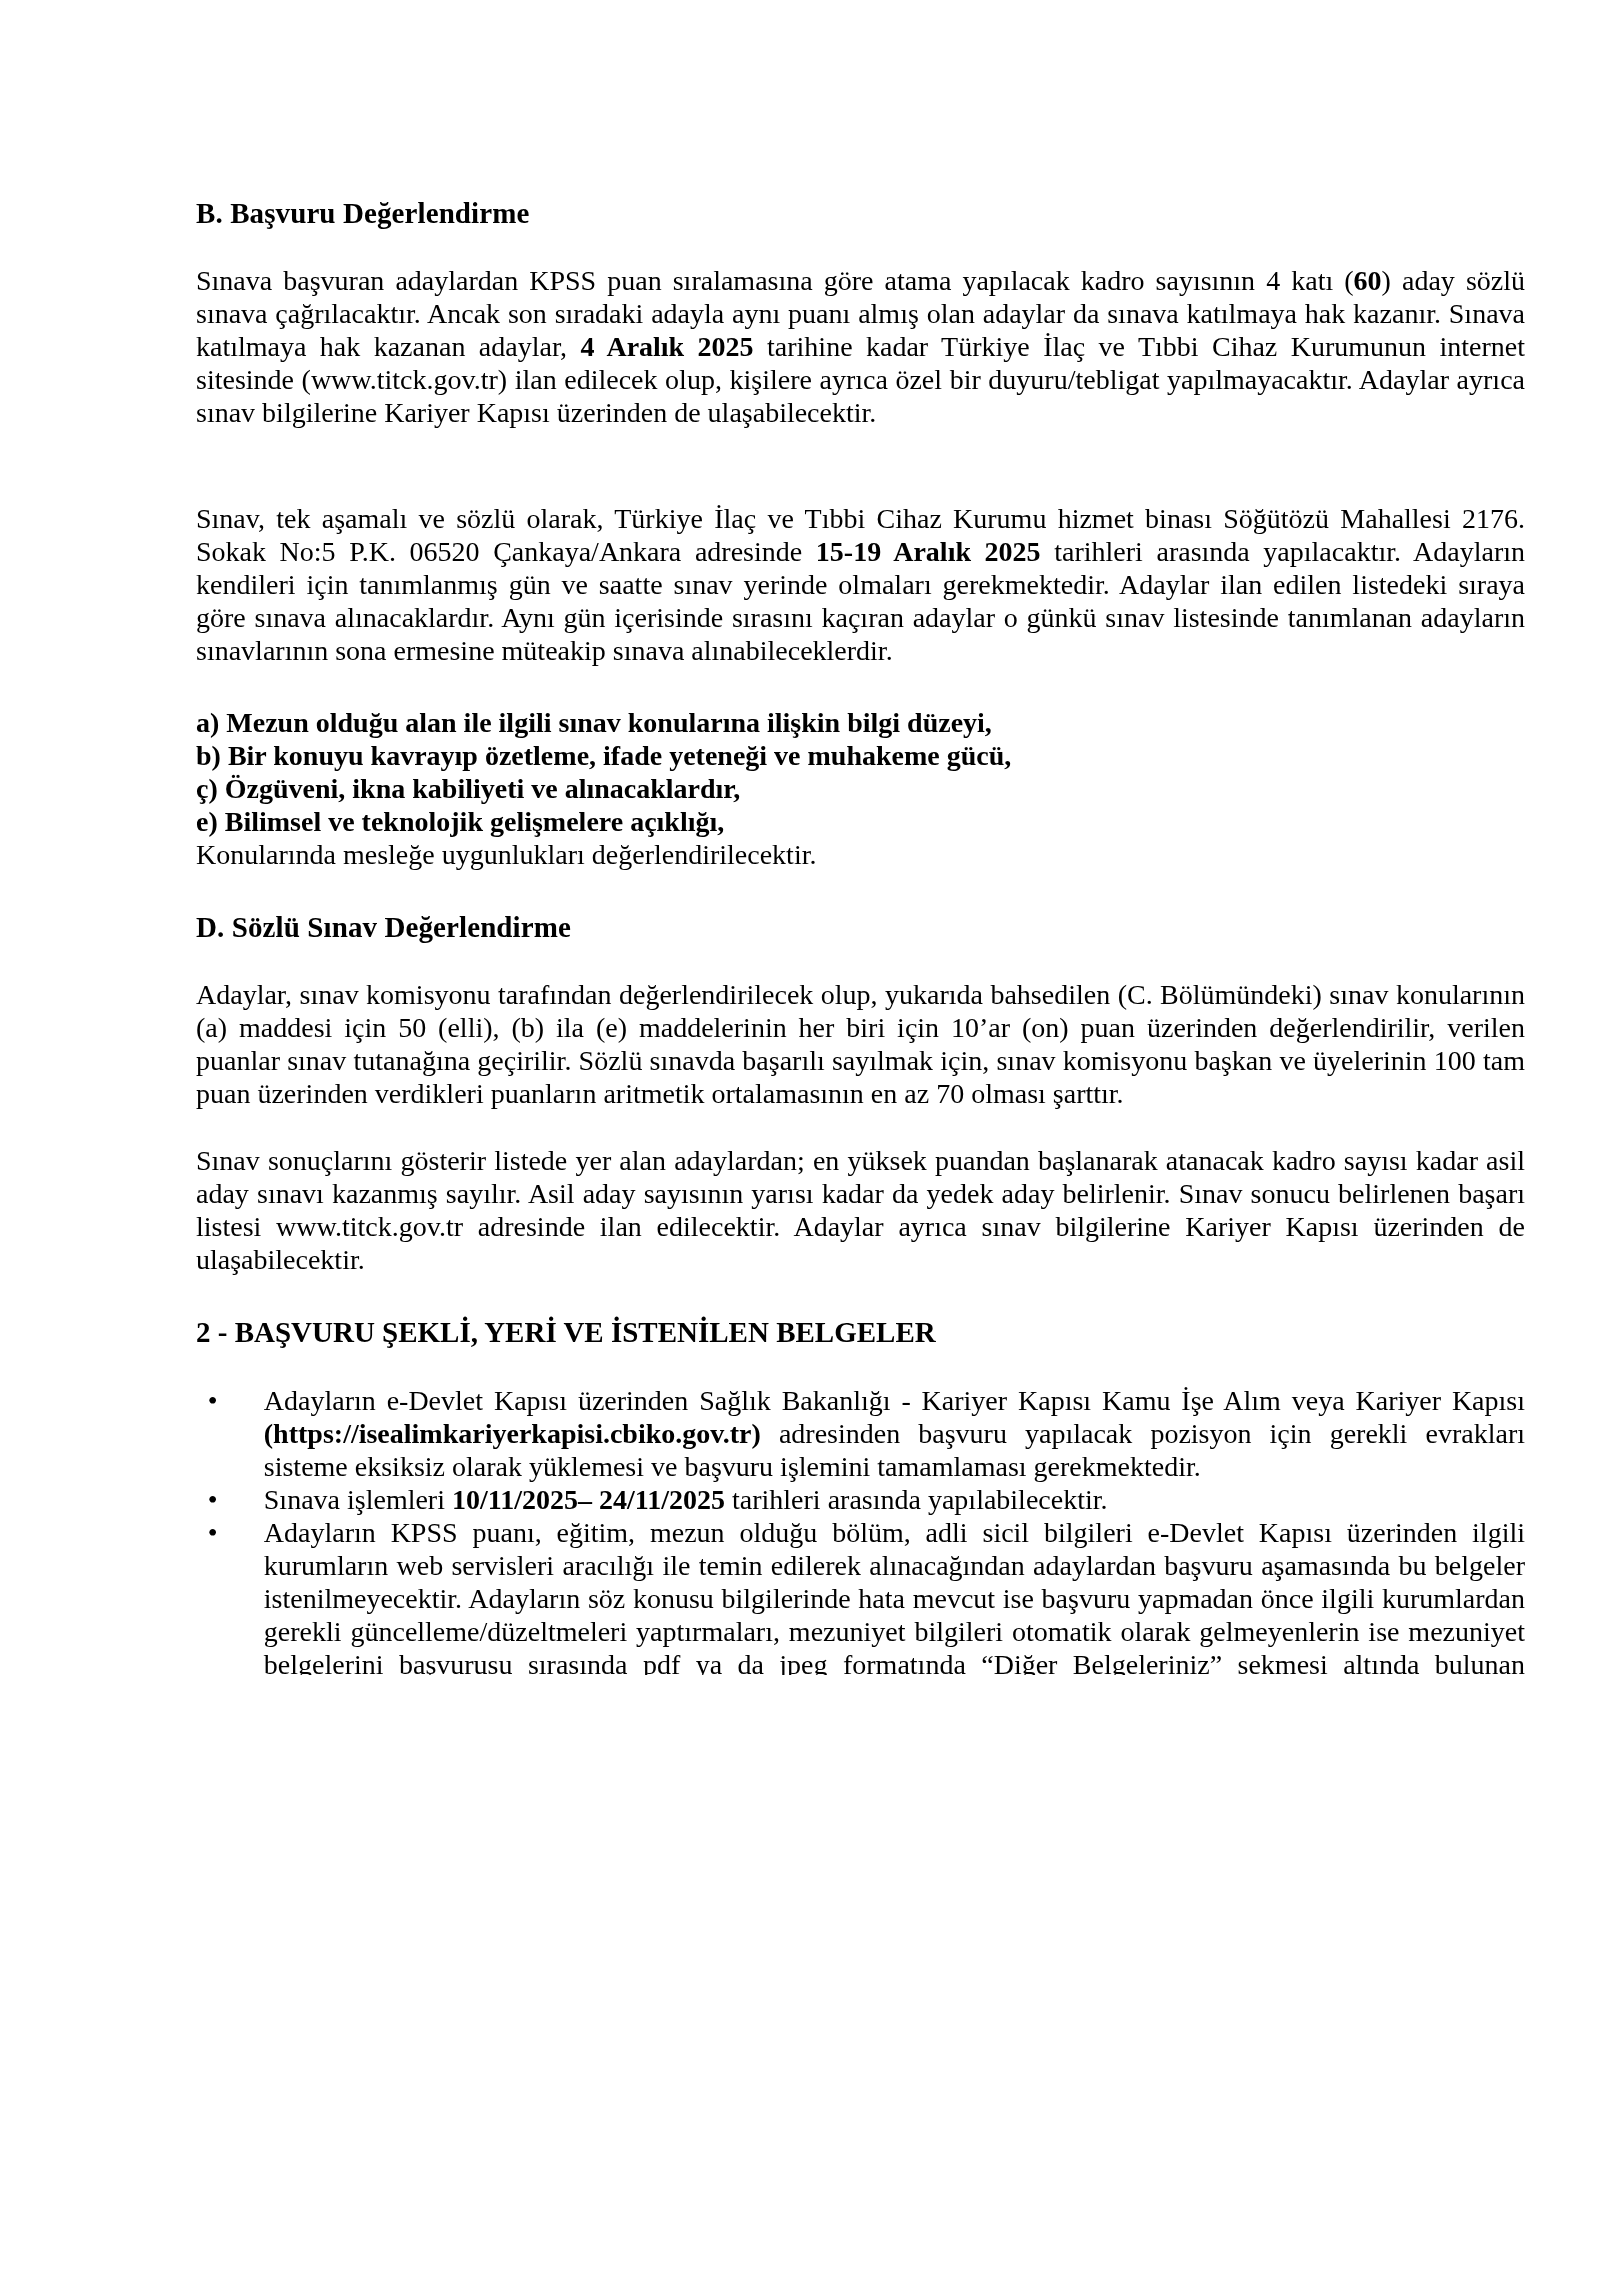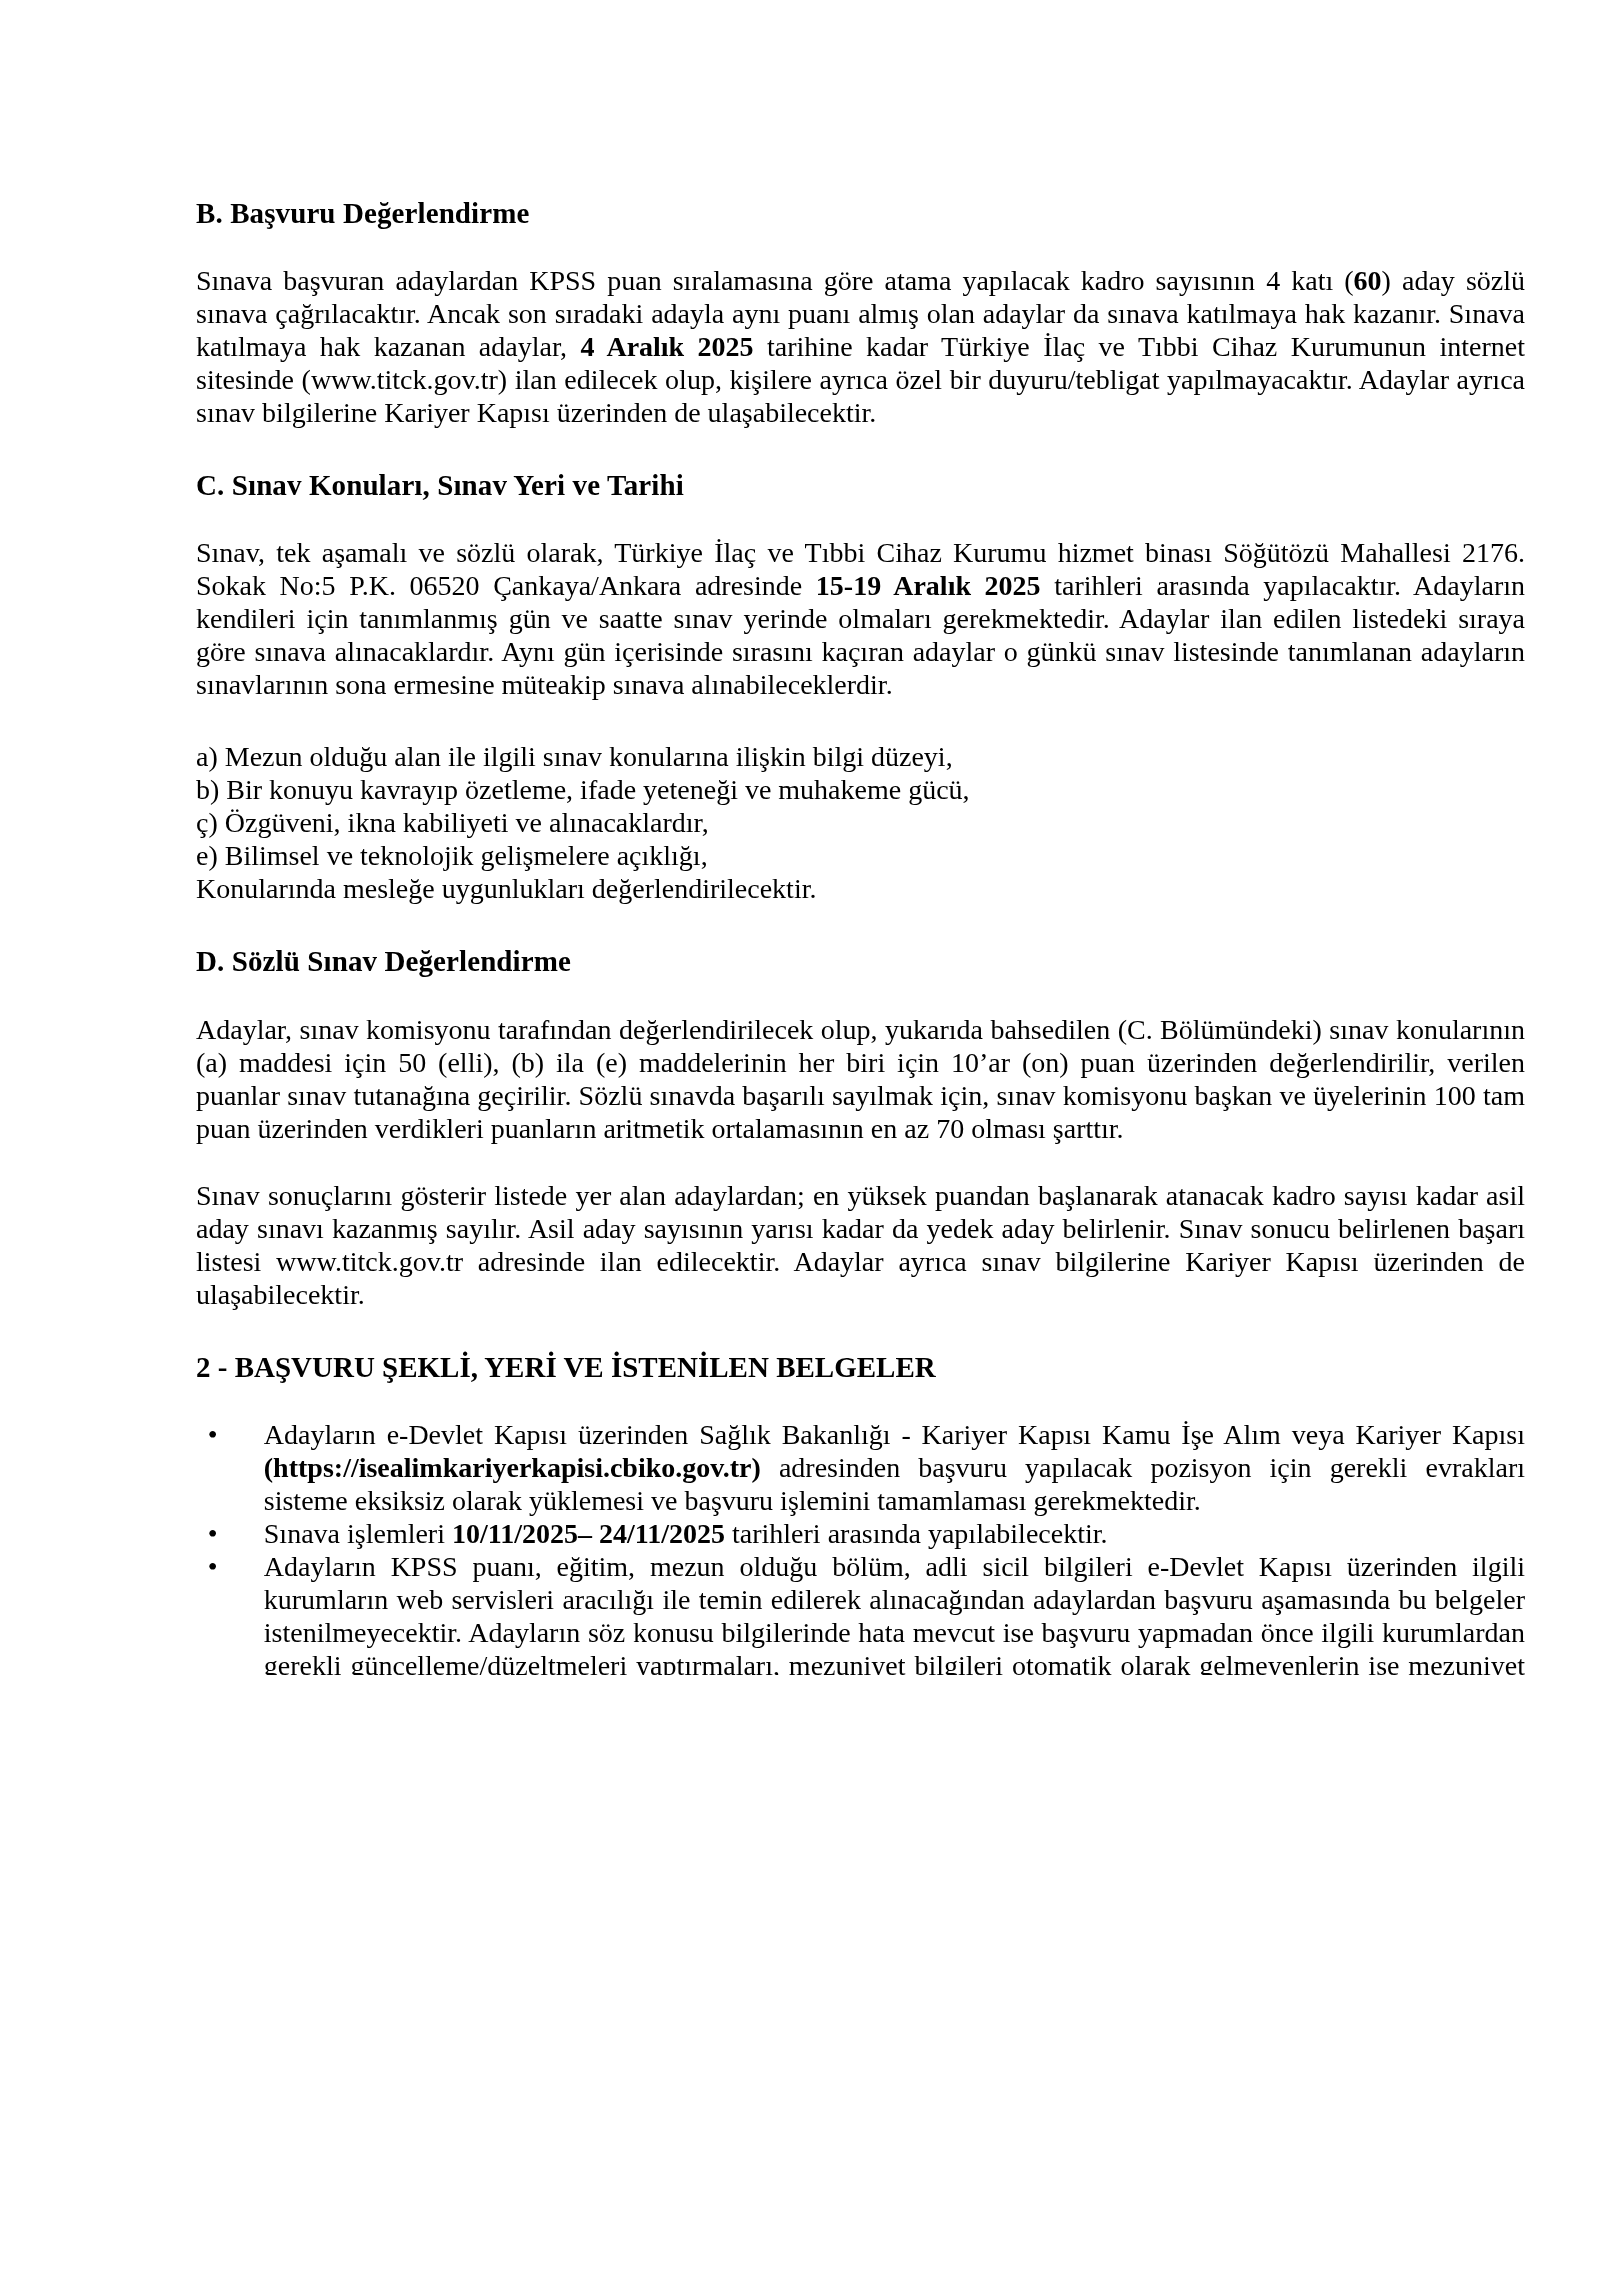--- a/index.html
+++ b/index.html
@@ -56,20 +56,21 @@
     font-weight: bold;
     line-height: 33px;
     margin: 0;
     padding: 0;
   }
 
   ul.letter-list {
     list-style: none;
     margin: 0;
     padding: 0;
+    font-weight: bold;
   }
   ul.letter-list li {
     font-size: 28px;
     line-height: 33px;
     margin: 0;
     padding: 0;
     text-align: left;
   }
   .closing-line {
     font-size: 28px;
@@ -114,21 +115,20 @@
   <div class="content">
 
     <h2 class="section-heading">B. Başvuru Değerlendirme</h2>
 
     <div class="gap-md"></div>
 
     <p class="body-par"><span>Sınava başvuran adaylardan KPSS puan sıralamasına göre atama yapılacak kadro sayısının 4 katı (</span><b>60</b><span>) aday sözlü sınava çağrılacaktır. Ancak son sıradaki adayla aynı puanı almış olan adaylar da sınava katılmaya hak kazanır. Sınava katılmaya hak kazanan adaylar, </span><b>4 Aralık 2025</b><span> tarihine kadar Türkiye İlaç ve Tıbbi Cihaz Kurumunun internet sitesinde (www.titck.gov.tr) ilan edilecek olup, kişilere ayrıca özel bir duyuru/tebligat yapılmayacaktır. Adaylar ayrıca sınav bilgilerine Kariyer Kapısı üzerinden de ulaşabilecektir.</span></p>
 
     <div class="gap-lg"></div>
 
-    <h2 class="section-heading">C. Sınav Konuları, Sınav Yeri ve Tarihi</h2>
 
     <div class="gap-md"></div>
 
     <p class="body-par"><span>Sınav, tek aşamalı ve sözlü olarak, Türkiye İlaç ve Tıbbi Cihaz Kurumu hizmet binası Söğütözü Mahallesi 2176. Sokak No:5 P.K. 06520 Çankaya/Ankara adresinde </span><b>15-19 Aralık 2025</b><span> tarihleri arasında yapılacaktır. Adayların kendileri için tanımlanmış gün ve saatte sınav yerinde olmaları gerekmektedir. Adaylar ilan edilen listedeki sıraya göre sınava alınacaklardır. Aynı gün içerisinde sırasını kaçıran adaylar o günkü sınav listesinde tanımlanan adayların sınavlarının sona ermesine müteakip sınava alınabileceklerdir.</span></p>
 
     <div class="gap-lg"></div>
 
 
     <ul class="letter-list">
         <li>a) Mezun olduğu alan ile ilgili sınav konularına ilişkin bilgi düzeyi,</li>

